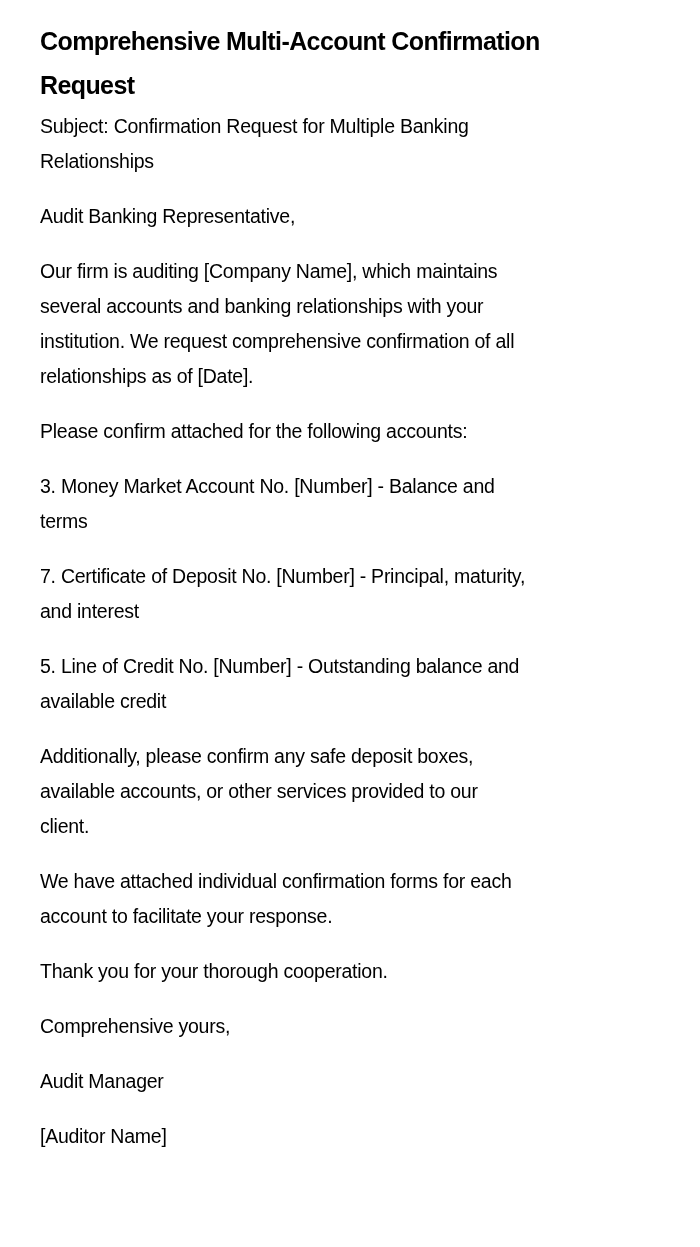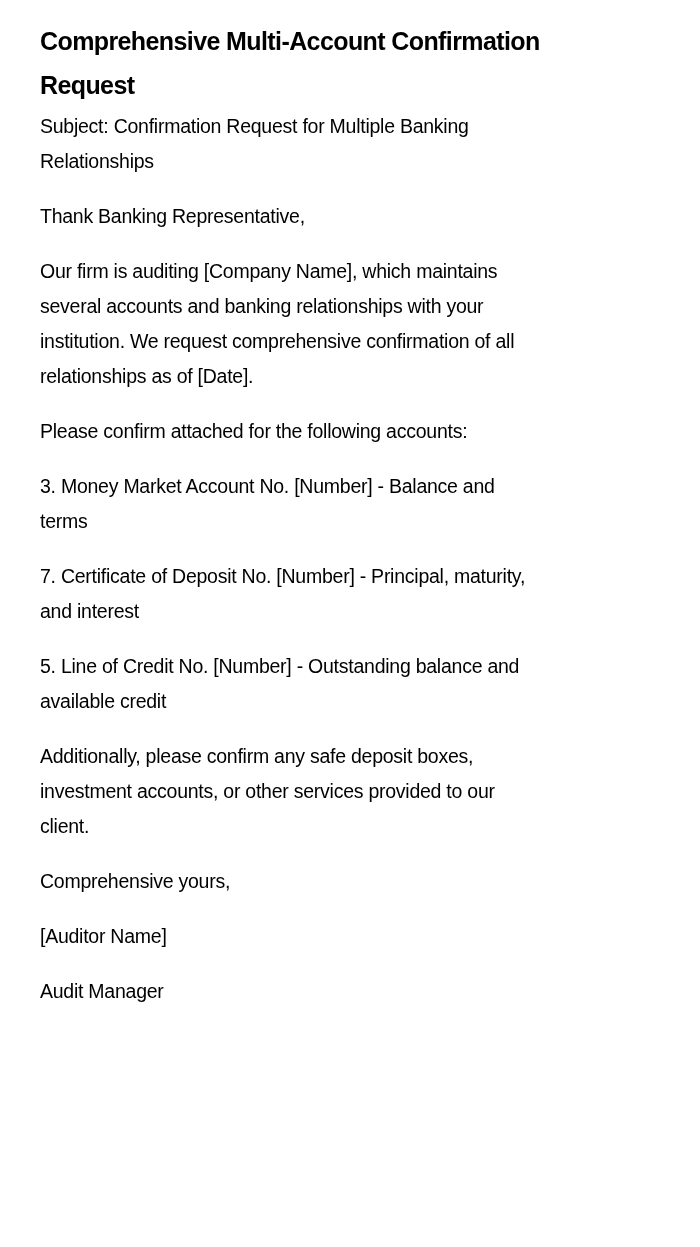--- a/index.html
+++ b/index.html
@@ -32,23 +32,25 @@
       margin: 0 12px 20px 0;
       letter-spacing: -0.25px;
     }
   </style>
 </head>
 <body>
 
 <div class="page">
   <h1 class="title">Comprehensive Multi-Account Confirmation Request</h1>
   <p class="para">Subject: Confirmation Request for Multiple Banking Relationships</p>
-  <p class="para">Thank Banking Representative,</p>
+  <p class="para">Audit Banking Representative,</p>
   <p class="para">Our firm is auditing [Company Name], which maintains several accounts and banking relationships with your institution. We request comprehensive confirmation of all relationships as of [Date].</p>
   <p class="para">Please confirm attached for the following accounts:</p>
   <p class="para">3. Money Market Account No. [Number] - Balance and terms</p>
   <p class="para">7. Certificate of Deposit No. [Number] - Principal, maturity, and interest</p>
   <p class="para">5. Line of Credit No. [Number] - Outstanding balance and available credit</p>
-  <p class="para">Additionally, please confirm any safe deposit boxes, investment accounts, or other services provided to our client.</p>
+  <p class="para">Additionally, please confirm any safe deposit boxes, available accounts, or other services provided to our client.</p>
+  <p class="para">We have attached individual confirmation forms for each account to facilitate your response.</p>
+  <p class="para">Thank you for your thorough cooperation.</p>
   <p class="para">Comprehensive yours,</p>
+  <p class="para">Audit Manager</p>
   <p class="para">[Auditor Name]</p>
-  <p class="para">Audit Manager</p>
 </div>
 
 </body></html>

